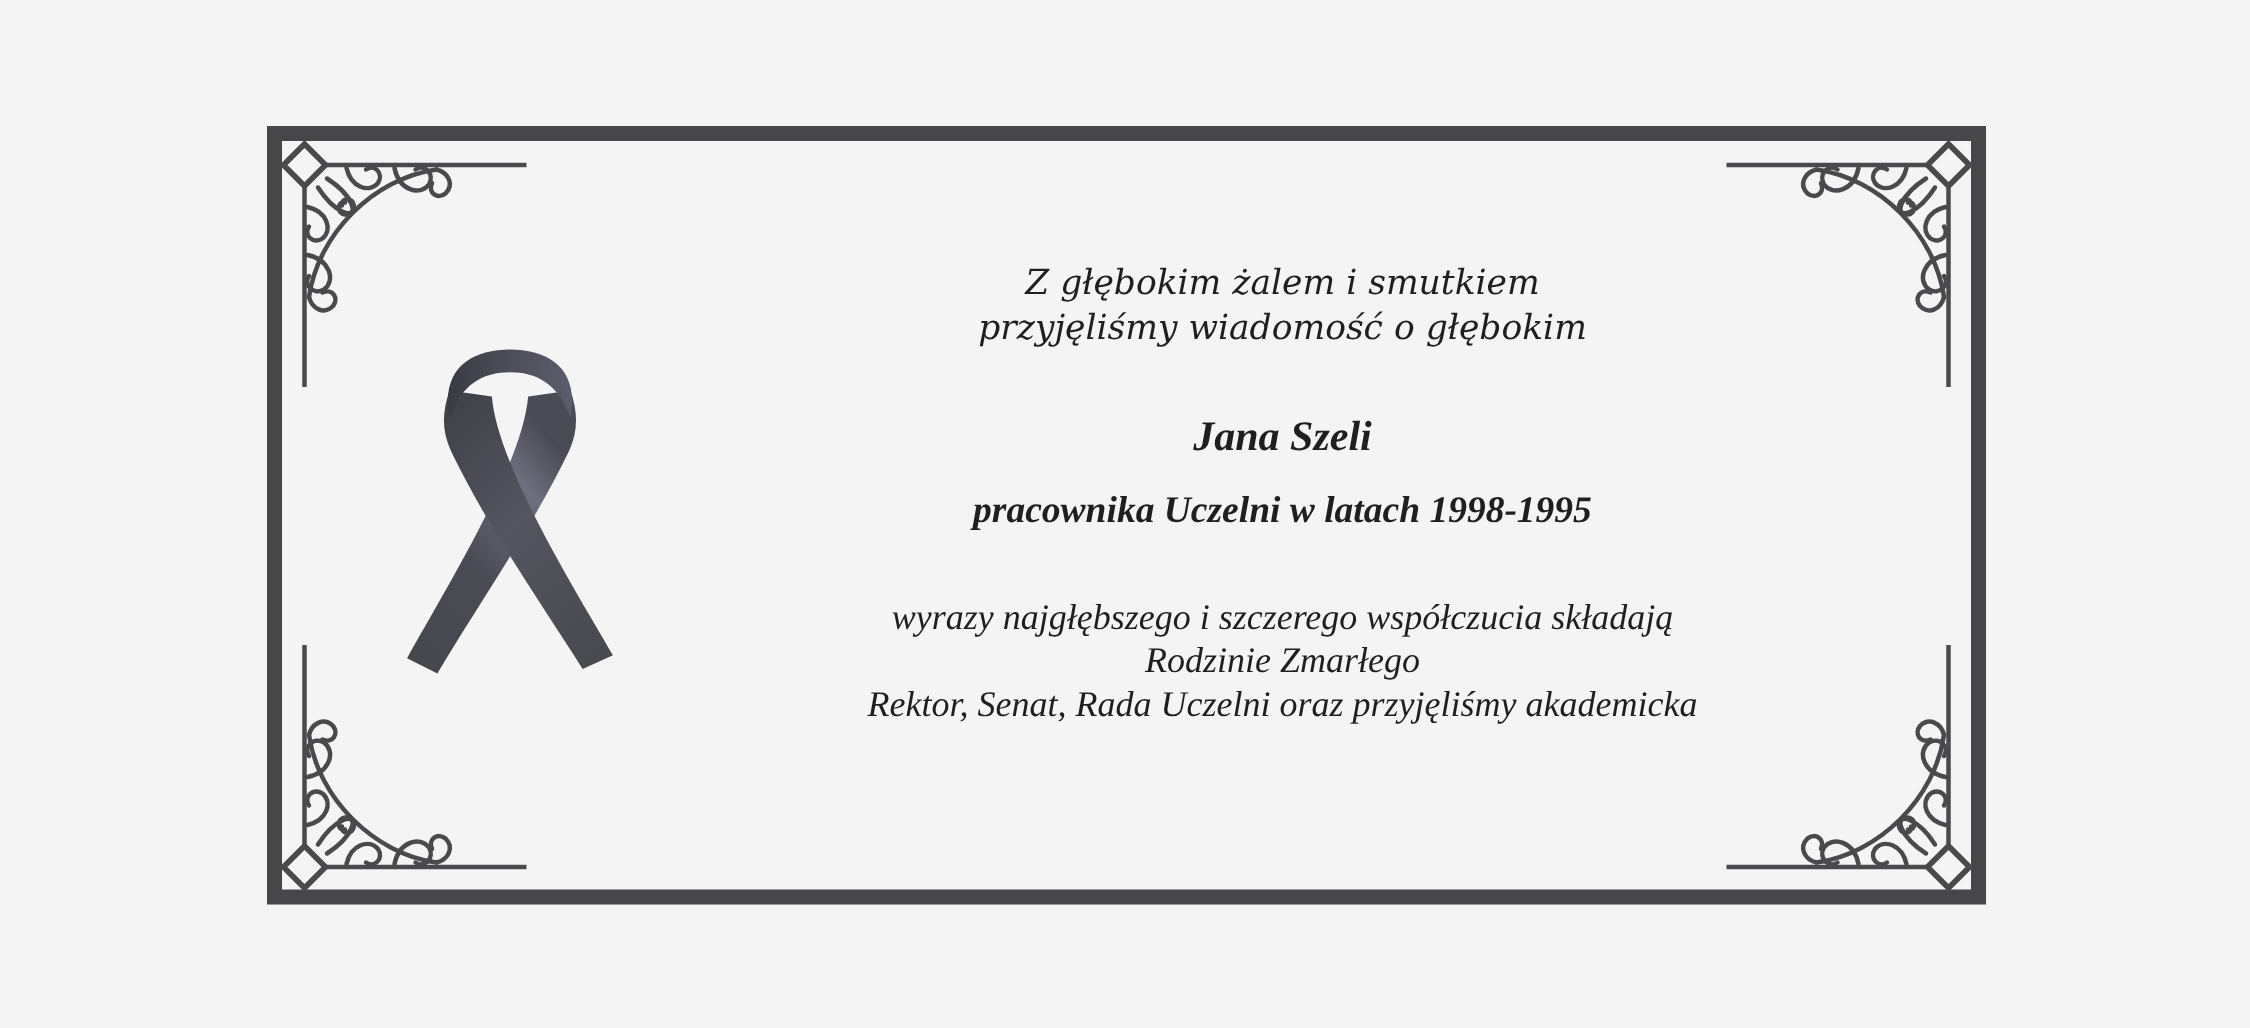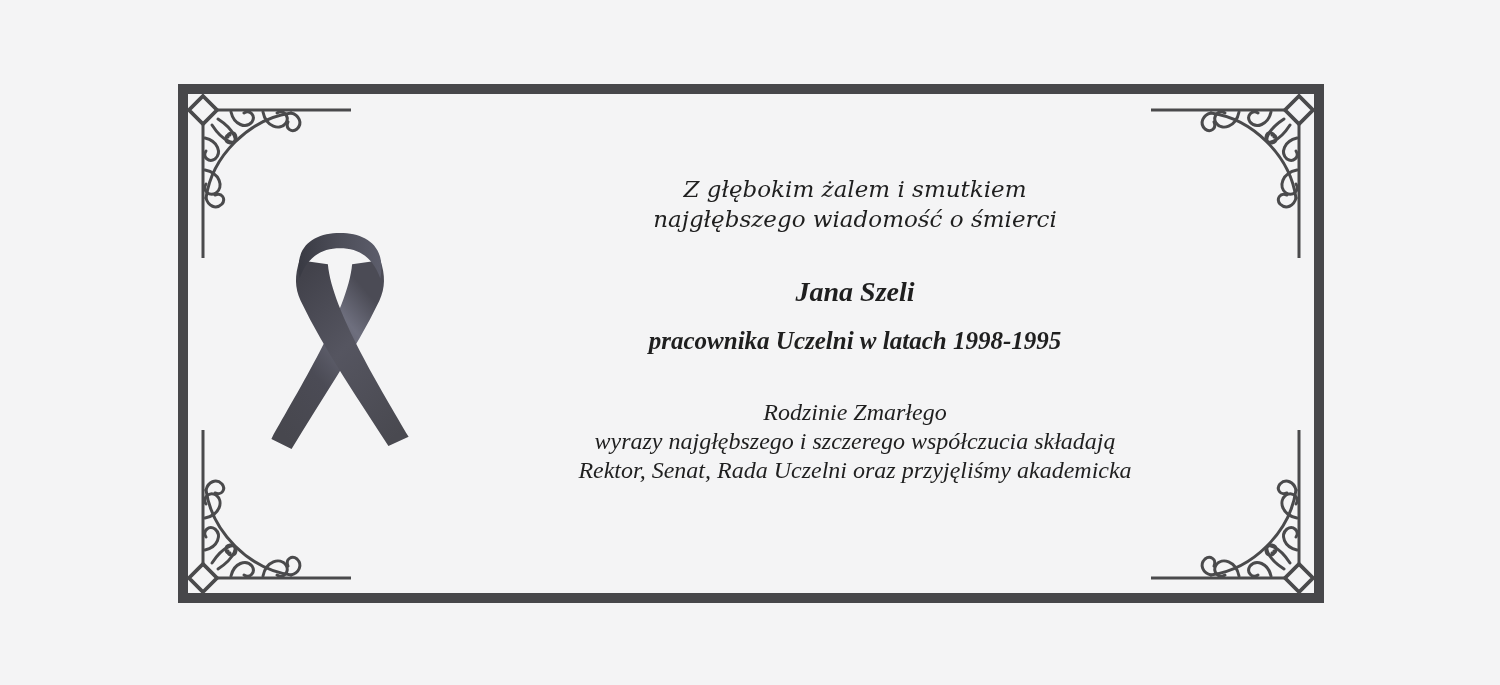--- a/index.html
+++ b/index.html
@@ -141,26 +141,26 @@
       <path d="M 110,30 C 115,45 115,57 109,70 C 85,120 50,170 22,217 L 2,207 C 28,160 78,80 82,34 Z" fill="url(#gBack)"></path>
 
       <path d="M 30,30 C 25,45 25,57 31,70 C 55,120 90,170 118,214 L 138,205 C 112,160 62,80 58,34 Z" fill="url(#gFront)"></path>
 
       <path d="M 30,48 C 24,16 44,3 70,3 C 96,3 116,16 110,48 C 102,26 88,18 70,18 C 52,18 38,26 30,48 Z" fill="url(#gFold)"></path>
     </svg>
   </div>
 
   <div class="textcol intro">
     <div>Z głębokim żalem i smutkiem</div>
-    <div>najgłębszego wiadomość o śmierci</div>
+    <div>przyjęliśmy wiadomość o głębokim</div>
   </div>
 
   <div class="textcol name">Jana Szeli</div>
 
   <div class="textcol tenure">pracownika Uczelni w latach 1998-1995</div>
 
   <div class="textcol condolence">
+    <div>wyrazy najgłębszego i szczerego współczucia składają</div>
     <div>Rodzinie Zmarłego</div>
-    <div>wyrazy najgłębszego i szczerego współczucia składają</div>
     <div>Rektor, Senat, Rada Uczelni oraz przyjęliśmy akademicka</div>
   </div>
 
 </div>
 
 </body></html>

